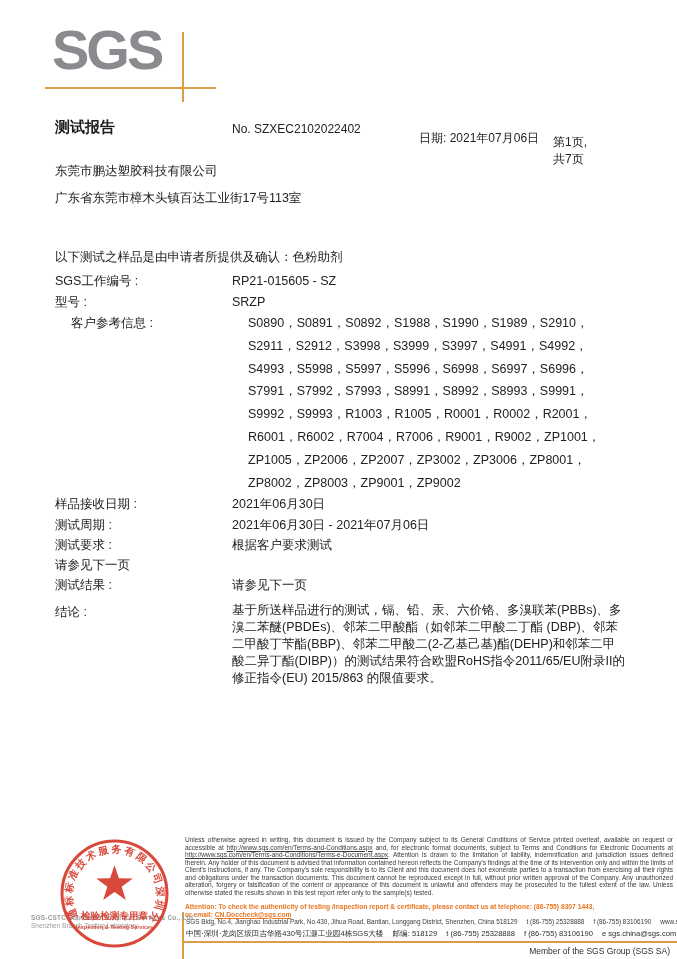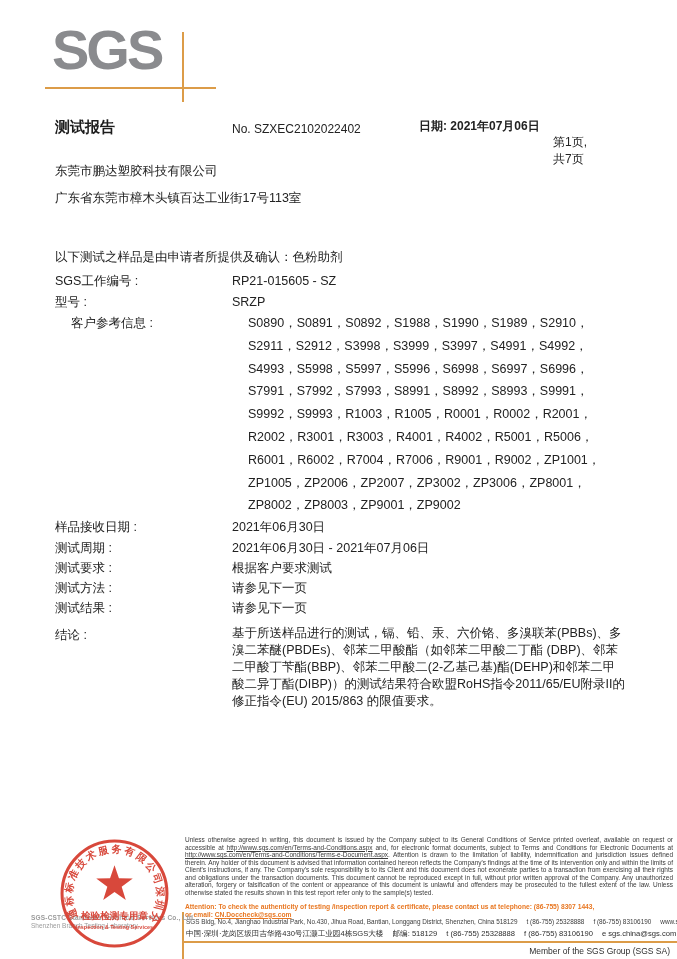--- a/index.html
+++ b/index.html
@@ -11,21 +11,21 @@
   .abs{position:absolute;}
 
   
   .logo-text{left:52px;top:22px;font-size:56px;font-weight:700;color:#8a8b8e;letter-spacing:-3px;line-height:1;}
   .logo-hline{left:45px;top:87px;width:171px;height:2px;background:#dc9c48;}
   .logo-vline{left:182px;top:32px;width:2px;height:70px;background:#dc9c48;}
 
   .title-row{left:0;top:118px;width:591px;height:22px;}
   .doc-title{left:55px;top:0;font-size:15px;font-weight:700;color:#1c1c1c;}
   .doc-no{left:232px;top:4px;font-size:12px;}
-  .doc-date{left:419px;top:0;font-size:12px;font-weight:bold;}
+  .doc-date{left:419px;top:12px;font-size:12px;}
   .doc-page{left:553px;top:16px;font-size:12px;}
 
   
   .applicant{left:55px;top:158px;font-size:12.5px;line-height:27px;}
 
   .statement{left:55px;top:249px;font-size:12.5px;}
 
   
   .fields{left:55px;top:271px;width:574px;font-size:12.5px;}
   .frow{display:flex;align-items:flex-start;line-height:20.5px;}
@@ -94,21 +94,20 @@
   </div>
 
   <div class="frow" style="line-height:22.8px;margin-left:16px;">
     <div class="flabel">客户参考信息 :</div>
     <div class="fvalue ref-lines">
       <div>S0890，S0891，S0892，S1988，S1990，S1989，S2910，</div>
       <div>S2911，S2912，S3998，S3999，S3997，S4991，S4992，</div>
       <div>S4993，S5998，S5997，S5996，S6998，S6997，S6996，</div>
       <div>S7991，S7992，S7993，S8991，S8992，S8993，S9991，</div>
       <div>S9992，S9993，R1003，R1005，R0001，R0002，R2001，</div>
-      <div>R2002，R3001，R3003，R4001，R4002，R5001，R5006，</div>
       <div>R6001，R6002，R7004，R7006，R9001，R9002，ZP1001，</div>
       <div>ZP1005，ZP2006，ZP2007，ZP3002，ZP3006，ZP8001，</div>
       <div>ZP8002，ZP8003，ZP9001，ZP9002</div>
     </div>
   </div>
 
   <div class="frow">
     <div class="flabel">样品接收日期 :</div>
     <div class="fvalue">2021年06月30日</div>
   </div>
@@ -117,21 +116,20 @@
     <div class="flabel">测试周期 :</div>
     <div class="fvalue">2021年06月30日 - 2021年07月06日</div>
   </div>
 
   <div class="frow">
     <div class="flabel">测试要求 :</div>
     <div class="fvalue">根据客户要求测试</div>
   </div>
 
   <div class="frow frow-method">
-    <div class="flabel">测试方法 :</div>
     <div class="fvalue">请参见下一页</div>
   </div>
 
   <div class="frow">
     <div class="flabel">测试结果 :</div>
     <div class="fvalue">请参见下一页</div>
   </div>
 
   <div class="frow conclusion">
     <div class="flabel">结论 :</div>

